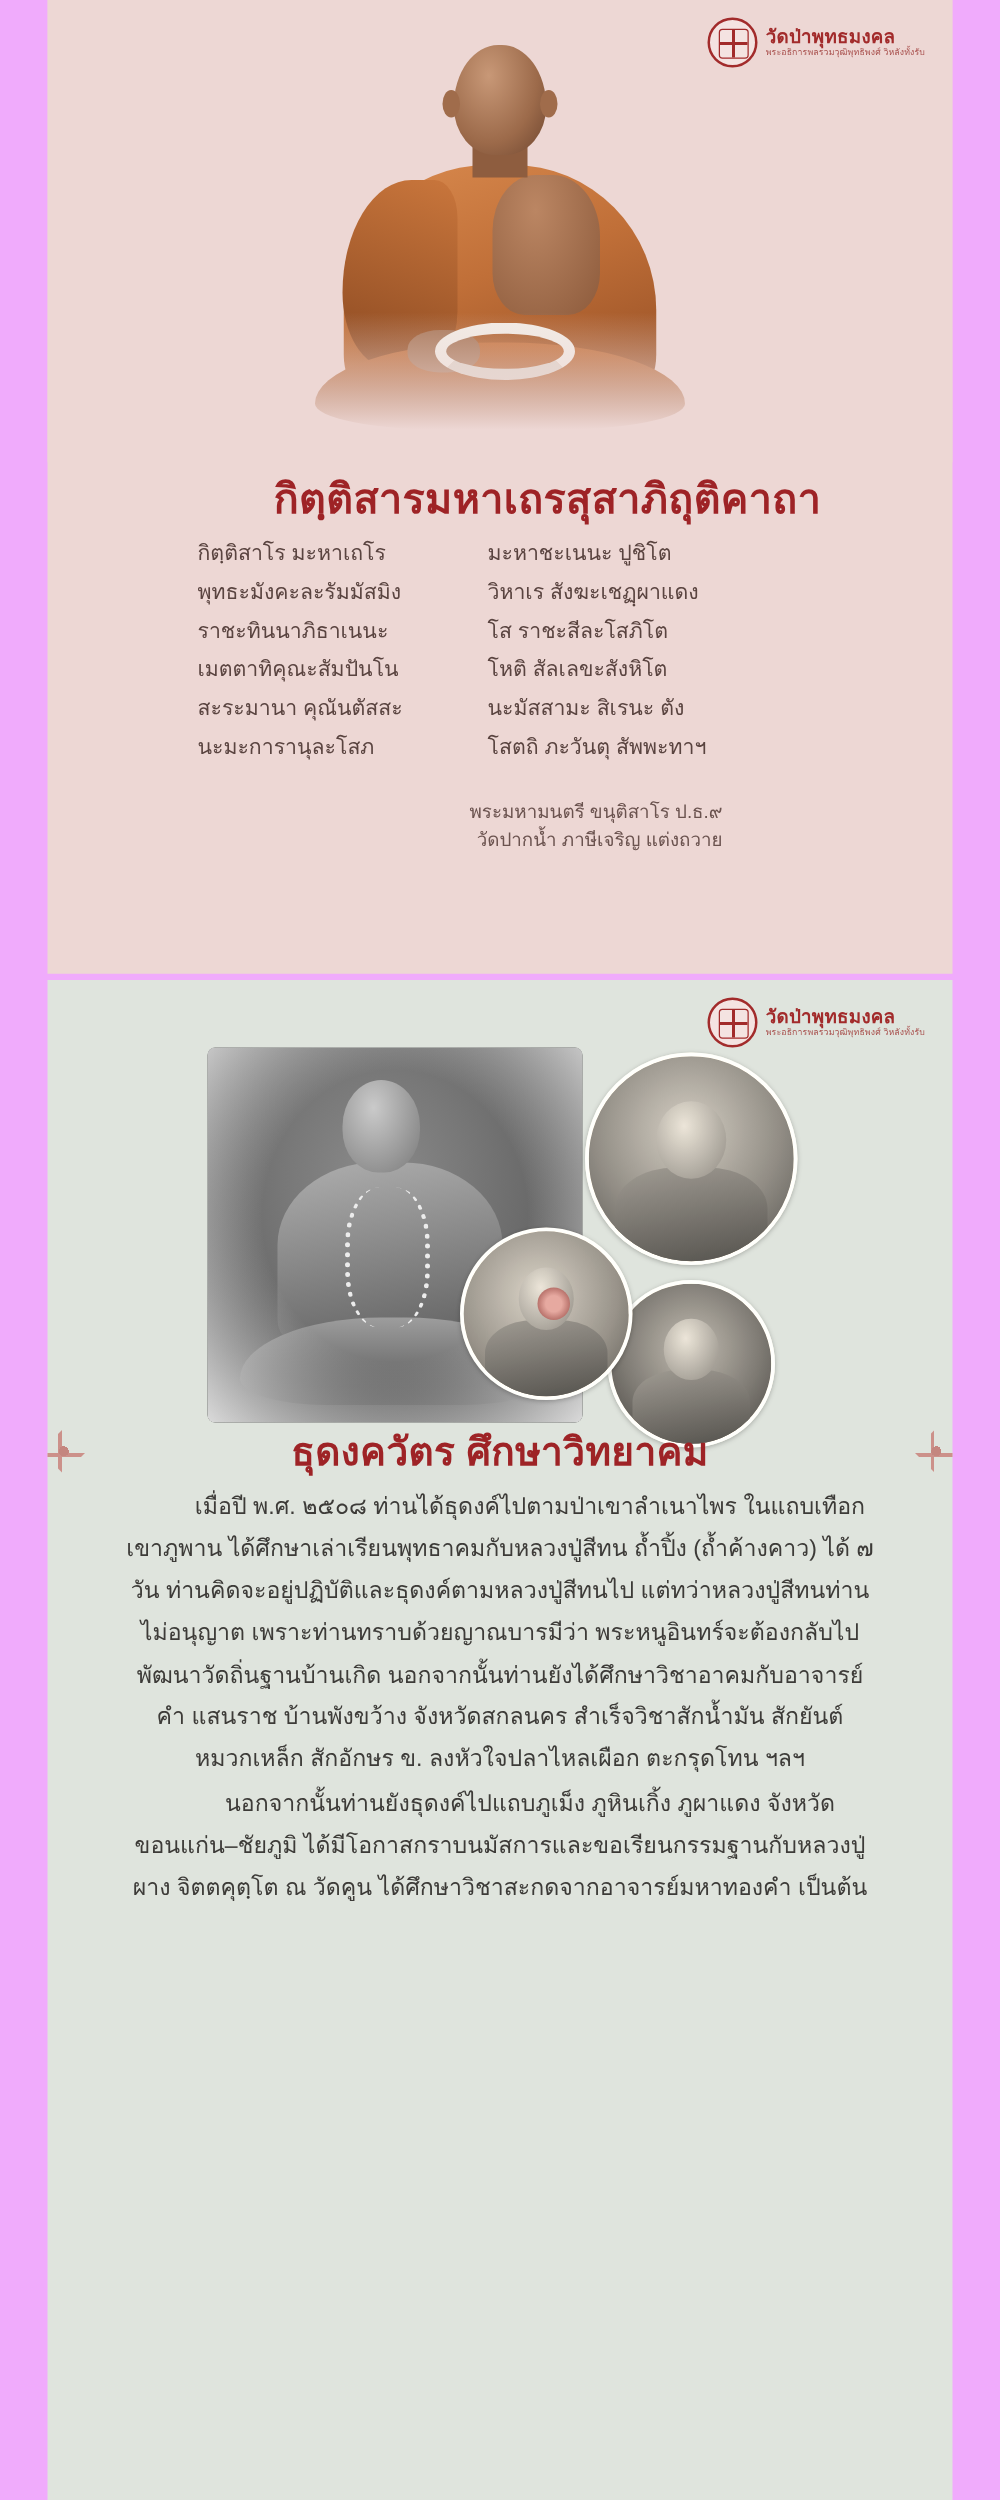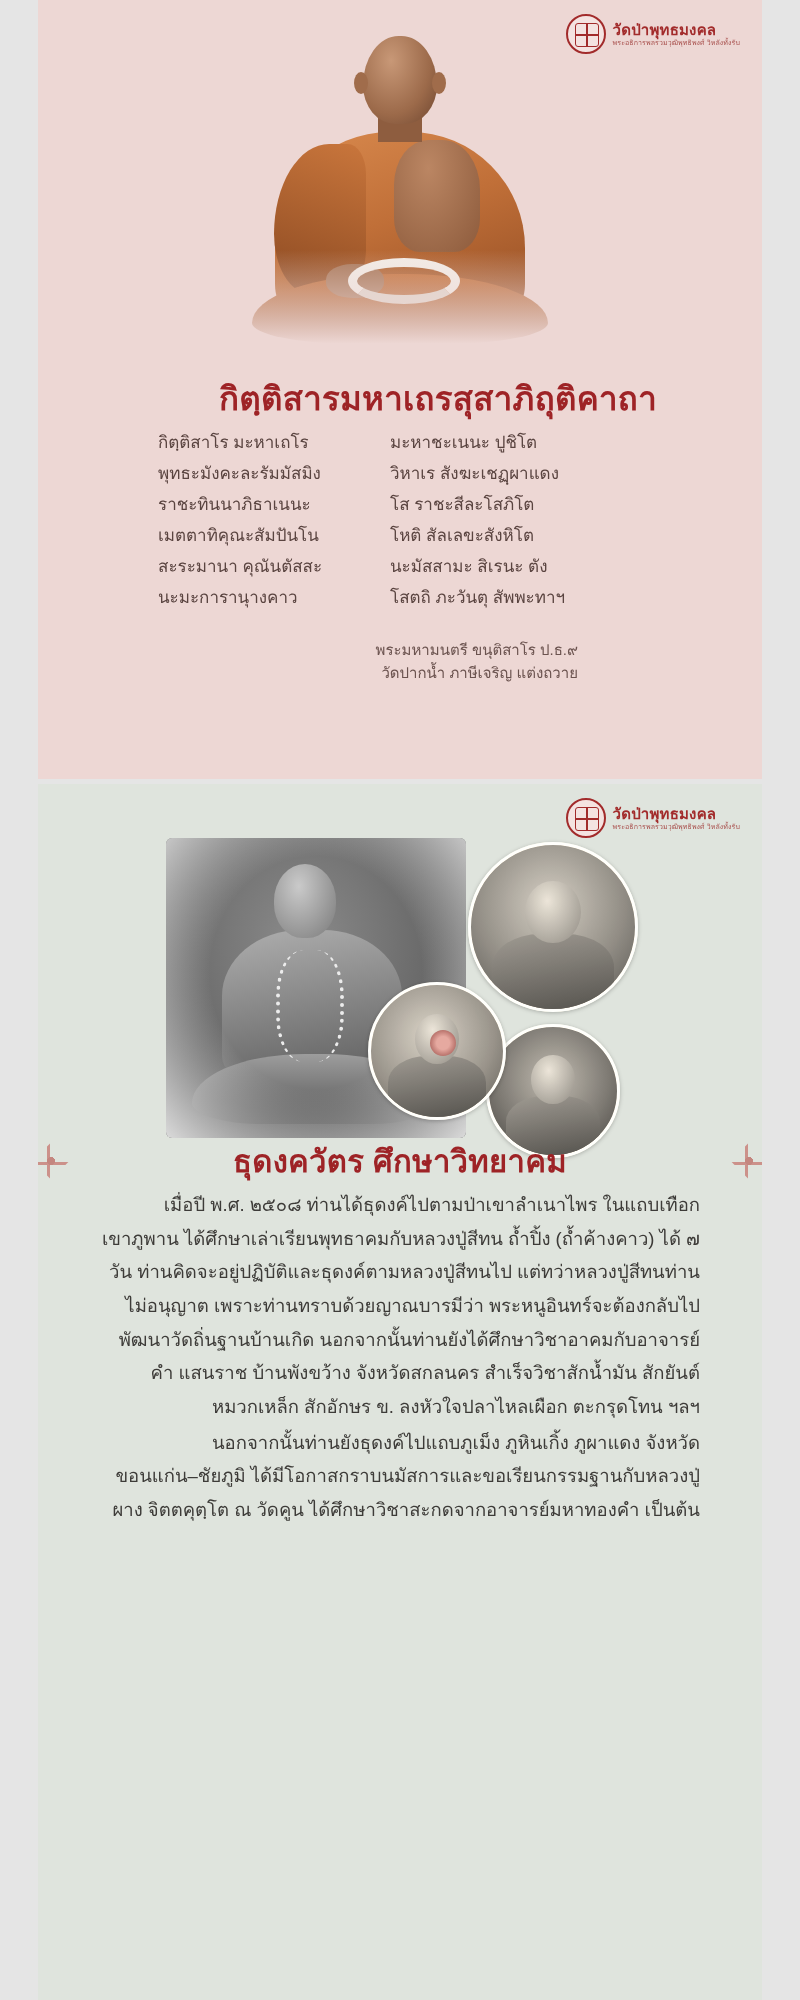--- a/index.html
+++ b/index.html
@@ -10,21 +10,21 @@
   body {
     width: 800px;
     height: 2000px;
     font-family: "Liberation Sans", sans-serif;
     overflow: hidden;
   }
   .page {
     position: relative;
     width: 800px;
     height: 2000px;
-    background: #e5e5e5;
+    background: #f0abfc;
   }
 
   
   .card1 {
     position: absolute;
     left: 38px;
     top: 0;
     width: 724px;
     height: 779px;
     background: #edd7d4;
@@ -381,21 +381,21 @@
     opacity: .85;
   }
   .c2-body {
     position: absolute;
     left: 62px;
     top: 404px;
     width: 600px;
     font-size: 18.5px;
     line-height: 1.82;
     color: #3d3b38;
-    text-align: right;
+    text-align: center;
   }
   .c2-body p {
     margin: 0 0 0 0;
     text-indent: 48px;
   }
   .c2-body p + p {
     margin-top: 2px;
   }
 </style>
 </head>
@@ -436,21 +436,21 @@
       <span>กิตฺติสาโร มะหาเถโร</span>
       <span>มะหาชะเนนะ ปูชิโต</span>
       <span>พุทธะมังคะละรัมมัสมิง</span>
       <span>วิหาเร สังฆะเชฏฺผาแดง</span>
       <span>ราชะทินนาภิธาเนนะ</span>
       <span>โส ราชะสีละโสภิโต</span>
       <span>เมตตาทิคุณะสัมปันโน</span>
       <span>โหติ สัลเลขะสังหิโต</span>
       <span>สะระมานา คุณันตัสสะ</span>
       <span>นะมัสสามะ สิเรนะ ตัง</span>
-      <span>นะมะการานุางคาว</span>
+      <span>นะมะการานุละโสภ</span>
       <span>โสตถิ ภะวันตุ สัพพะทาฯ</span>
     </div>
 
     <div class="credit">
       <div>พระมหามนตรี ขนุติสาโร ป.ธ.๙</div>
       <div>วัดปากน้ำ ภาษีเจริญ แต่งถวาย</div>
     </div>
   </div>
 
   <div class="card2">

